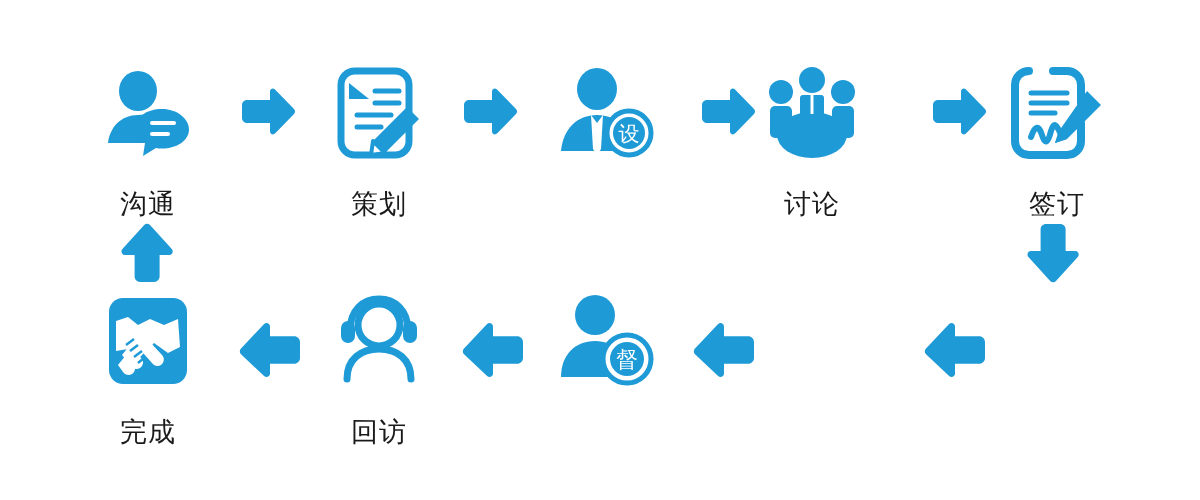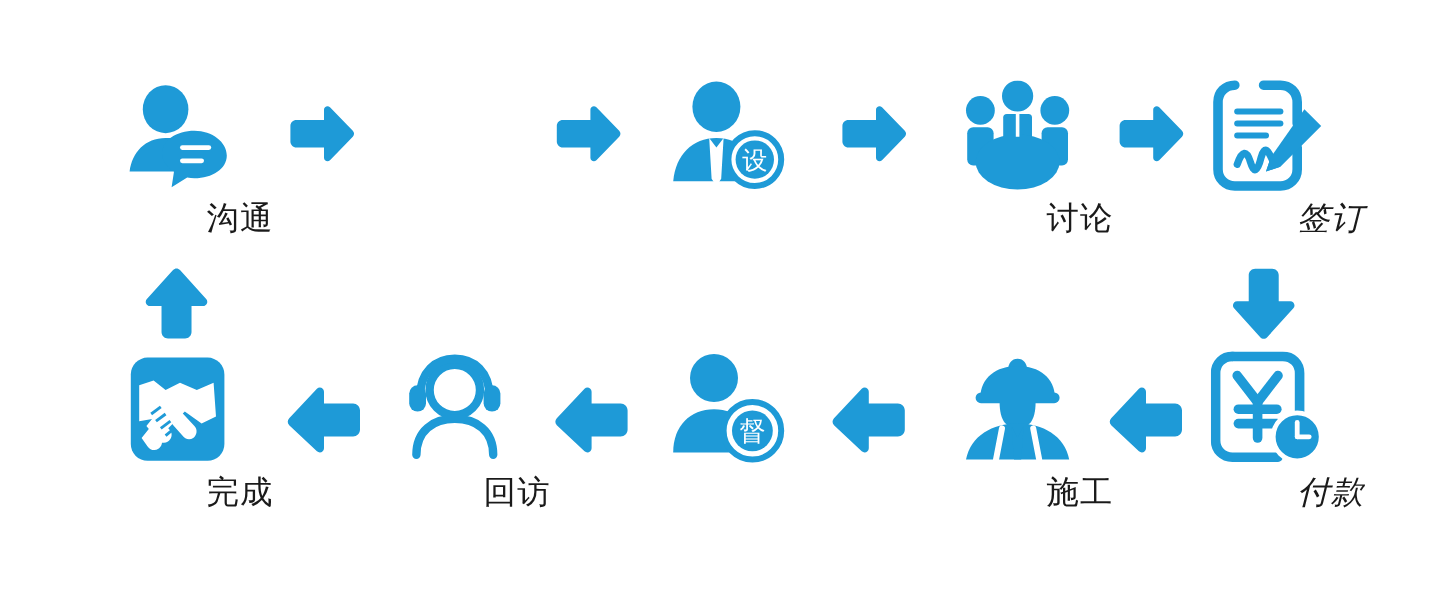--- a/index.html
+++ b/index.html
@@ -27,37 +27,36 @@
   .node .icon-box {
     height: 110px;
     display: flex;
     align-items: center;
     justify-content: center;
   }
   .node .icon-box svg {
     display: block;
   }
   .node .label {
-    margin-top: 1px;
+    margin-top: 22px;
     font-size: 27px;
     line-height: 1;
     color: #1a1a1a;
     letter-spacing: 1px;
     font-family: "DejaVu Sans", "Liberation Sans", sans-serif;
-    text-align: right;
   }
   
   .row-top  { top: 58px; }
   .row-bot  { top: 286px; }
 
   .col-1 { left: 68px; }
   .col-2 { left: 299px; }
   .col-3 { left: 527px; }
-  .col-4 { left: 768px; }
-  .col-5 { left: 977px; font-style: italic; }
+  .col-4 { left: 732px; }
+  .col-5 { left: 977px; }
 
   
   .arrow {
     position: absolute;
   }
   .arrow svg { display: block; }
 
   .ar-top-1 { left: 240px; top: 88px; }
   .ar-top-2 { left: 462px; top: 88px; }
   .ar-top-3 { left: 700px; top: 88px; }
@@ -86,20 +85,40 @@
         </g>
         <g stroke="#ffffff" stroke-width="4" stroke-linecap="round">
           <line x1="52" y1="58" x2="74" y2="58"></line>
           <line x1="52" y1="69" x2="68" y2="69"></line>
         </g>
       </svg>
     </div>
     <div class="label">沟通</div>
   </div>
 
+  <div class="node row-top col-2">
+    <div class="icon-box">
+      <svg width="92" height="96" viewBox="0 0 92 96">
+        <path d="M22 6 C14 6 8 12 8 20 L8 76 C8 84 14 90 22 90 L62 90 C70 90 76 84 76 76 L76 20 C76 12 70 6 62 6 Z" fill="none" stroke="#1E9AD7" stroke-width="7" stroke-linejoin="round"></path>
+        <path d="M16 18 L36 34 L16 34 Z" fill="#1E9AD7"></path>
+        <g stroke="#1E9AD7" stroke-width="5" stroke-linecap="round">
+          <line x1="42" y1="26" x2="66" y2="26"></line>
+          <line x1="42" y1="38" x2="66" y2="38"></line>
+          <line x1="24" y1="50" x2="58" y2="50"></line>
+          <line x1="24" y1="62" x2="48" y2="62"></line>
+        </g>
+        <g fill="#1E9AD7">
+          <path d="M74 42 L86 54 L52 88 L38 90 L40 76 Z"></path>
+          <path d="M40 76 L52 88 L38 90 Z" fill="#1E9AD7"></path>
+        </g>
+        <path d="M40 76 L52 88 L38 90 Z" fill="#ffffff" stroke="#1E9AD7" stroke-width="4" stroke-linejoin="round"></path>
+      </svg>
+    </div>
+    <div class="label">策划</div>
+  </div>
 
   <div class="node row-top col-3">
     <div class="icon-box">
       <svg width="100" height="96" viewBox="0 0 100 96">
         <g fill="#1E9AD7">
           <ellipse cx="40" cy="24" rx="20" ry="21"></ellipse>
           <path d="M40 50 C20 50 6 64 4 86 L76 86 C74 64 60 50 40 50 Z"></path>
         </g>
         <path d="M34 50 L40 58 L46 50 L44 84 L40 90 L36 84 Z" fill="#ffffff"></path>
         <circle cx="72" cy="68" r="22" fill="#ffffff" stroke="#1E9AD7" stroke-width="5"></circle>
@@ -192,62 +211,21 @@
           <circle cx="38" cy="22" r="20"></circle>
           <path d="M38 48 C18 48 4 62 4 84 L72 84 C72 62 58 48 38 48 Z"></path>
         </g>
         <circle cx="70" cy="66" r="24" fill="#ffffff" stroke="#1E9AD7" stroke-width="5"></circle>
         <circle cx="70" cy="66" r="17" fill="#1E9AD7"></circle>
         <text x="70" y="74" font-size="22" fill="#ffffff" text-anchor="middle" font-family="'DejaVu Sans','Liberation Sans',sans-serif">督</text>
       </svg>
     </div>
   </div>
 
-  <div class="node row-bot col-4">
-    <div class="icon-box">
-      <svg width="98" height="92" viewBox="0 0 98 92">
-        <g fill="#1E9AD7">
-          <path d="M49 4 C44 4 41 8 41 14 L41 22 L57 22 L57 14 C57 8 54 4 49 4 Z"></path>
-          <path d="M18 36 C18 20 31 10 49 10 C67 10 80 20 80 36 Z"></path>
-          <rect x="14" y="32" width="70" height="9" rx="4.5"></rect>
-          <path d="M34 40 C34 56 40 62 49 62 C58 62 64 56 64 40 Z"></path>
-          <path d="M49 58 C28 58 10 68 6 88 L92 88 C88 68 70 58 49 58 Z"></path>
-        </g>
-        <g stroke="#ffffff" stroke-width="5" fill="none" stroke-linecap="round">
-          <path d="M36 62 L31 88"></path>
-          <path d="M62 62 L67 88"></path>
-        </g>
-        <path d="M44 60 L49 70 L54 60 L52 88 L46 88 Z" fill="#1E9AD7"></path>
-      </svg>
-    </div>
-    <div class="label">施工</div>
-  </div>
-
-  <div class="node row-bot col-5">
-    <div class="icon-box">
-      <svg width="96" height="96" viewBox="0 0 96 96">
-        <path d="M18 4 C10 4 4 10 4 18 L4 74 C4 82 10 88 18 88 L56 88" fill="none" stroke="#1E9AD7" stroke-width="8" stroke-linecap="round" stroke-linejoin="round"></path>
-        <path d="M74 54 L74 18 C74 10 68 4 60 4 L18 4" fill="none" stroke="#1E9AD7" stroke-width="8" stroke-linecap="round" stroke-linejoin="round"></path>
-        <g stroke="#1E9AD7" stroke-width="8" stroke-linecap="round" fill="none">
-          <line x1="22" y1="20" x2="39" y2="42"></line>
-          <line x1="56" y1="20" x2="39" y2="42"></line>
-          <line x1="39" y1="42" x2="39" y2="72"></line>
-          <line x1="23" y1="48" x2="55" y2="48"></line>
-          <line x1="23" y1="60" x2="55" y2="60"></line>
-        </g>
-        <circle cx="72" cy="71" r="20" fill="#1E9AD7"></circle>
-        <circle cx="72" cy="71" r="20" fill="none" stroke="#ffffff" stroke-width="4"></circle>
-        <g stroke="#ffffff" stroke-width="4" stroke-linecap="round">
-          <line x1="72" y1="59" x2="72" y2="71"></line>
-          <line x1="72" y1="71" x2="82" y2="71"></line>
-        </g>
-      </svg>
-    </div>
-    <div class="label">付款</div>
-  </div>
+
 
   <div class="arrow ar-top-1">
     <svg width="56" height="48" viewBox="0 0 56 48">
       <path d="M2 17 C2 14.2 4.2 12 7 12 L30 12 L30 3.5 C30 1 33 -0.4 35 1.4 L54 21 C55.4 22.4 55.4 24.6 54 26 L35 45.6 C33 47.4 30 46 30 43.5 L30 35 L7 35 C4.2 35 2 32.8 2 30 Z" fill="#1E9AD7"></path>
     </svg>
   </div>
   <div class="arrow ar-top-2">
     <svg width="56" height="48" viewBox="0 0 56 48">
       <path d="M2 17 C2 14.2 4.2 12 7 12 L30 12 L30 3.5 C30 1 33 -0.4 35 1.4 L54 21 C55.4 22.4 55.4 24.6 54 26 L35 45.6 C33 47.4 30 46 30 43.5 L30 35 L7 35 C4.2 35 2 32.8 2 30 Z" fill="#1E9AD7"></path>
     </svg>

